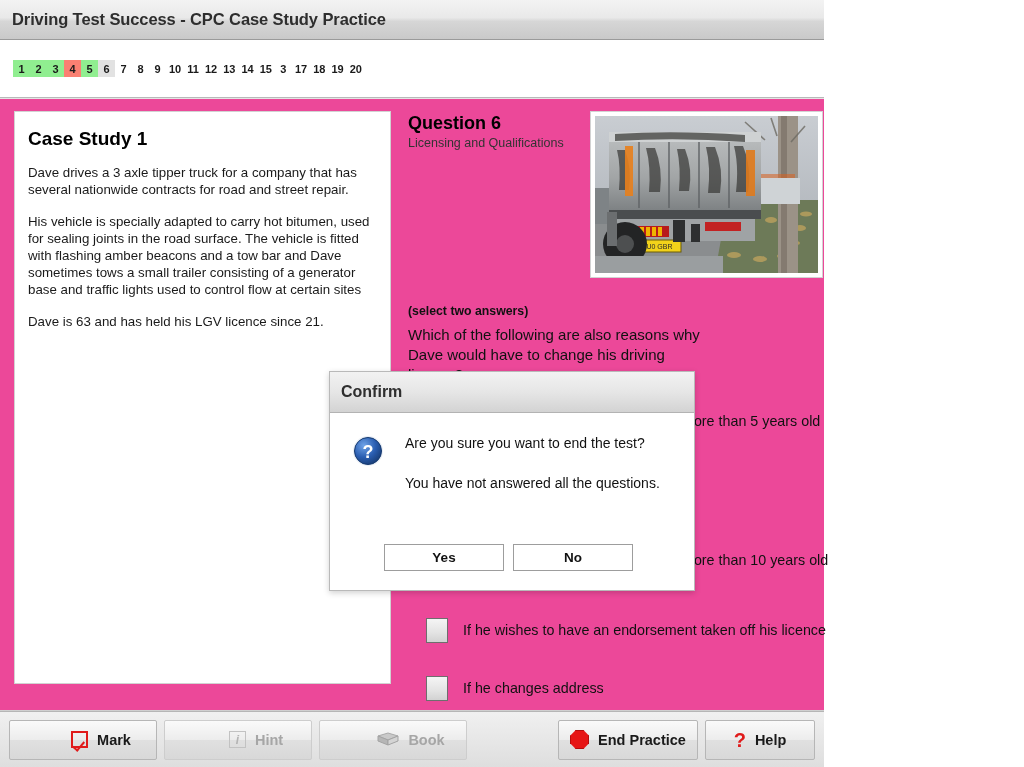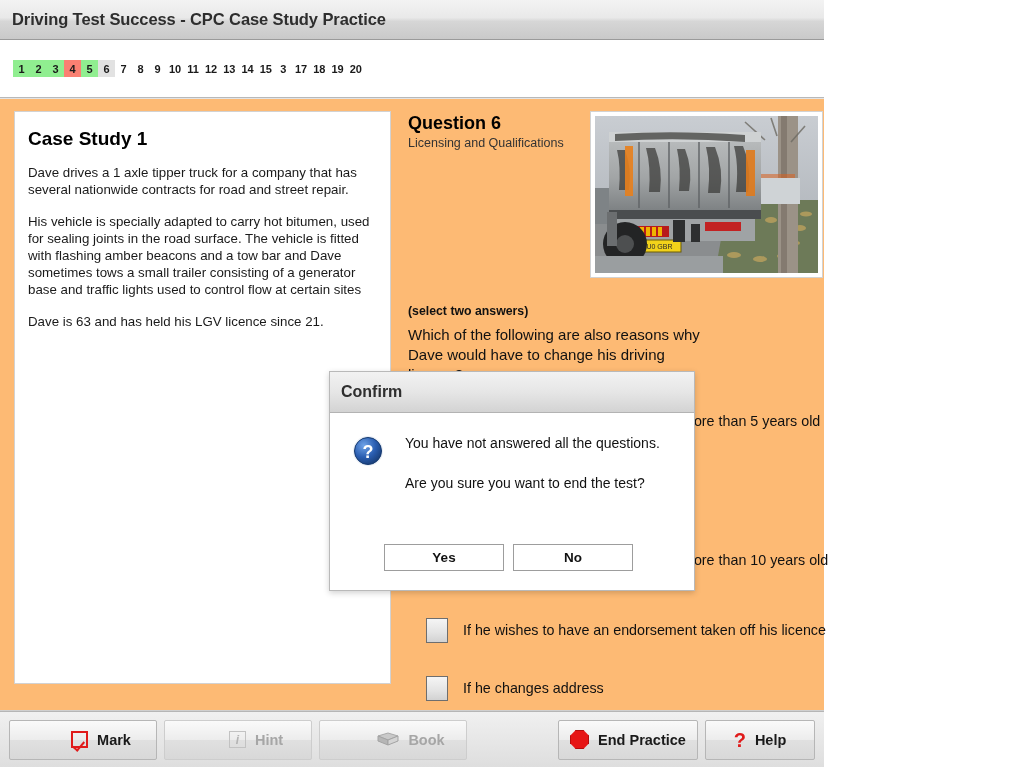--- a/index.html
+++ b/index.html
@@ -62,21 +62,21 @@
     background: transparent;
   }
   .num.correct { background: #90ee90; }
   .num.wrong   { background: #fa8072; }
   .num.current { background: #e2e2e2; }
 
   
   .content {
     flex: 1 1 auto;
     position: relative;
-    background: #fdba74;
+    background: #ec4899;
     border-top: 1px solid #e4e4e4;
     padding: 12px 14px 10px 14px;
     display: flex;
     align-items: flex-start;
     gap: 0;
     border-bottom: 1px solid #cfcfcf;
   }
 
   
   .casestudy {
@@ -337,21 +337,21 @@
         <div class="num">18</div>
         <div class="num">19</div>
         <div class="num">20</div>
       </div>
   </div>
 
   <div class="content">
 
     <div class="casestudy">
       <div class="cs-title">Case Study 1</div>
-      <p class="cs-para">Dave drives a 1 axle tipper truck for a company that has several nationwide contracts for road and street repair.</p>
+      <p class="cs-para">Dave drives a 3 axle tipper truck for a company that has several nationwide contracts for road and street repair.</p>
       <p class="cs-para">His vehicle is specially adapted to carry hot bitumen, used for sealing joints in the road surface. The vehicle is fitted with flashing amber beacons and a tow bar and Dave sometimes tows a small trailer consisting of a generator base and traffic lights used to control flow at certain sites</p>
       <p class="cs-para">Dave is 63 and has held his LGV licence since 21.</p>
     </div>
 
     <div class="qcol">
       <div class="qhead-row">
         <div class="qhead">
           <div class="q-title">Question 6</div>
           <div class="q-topic">Licensing and Qualifications</div>
         </div>
@@ -469,22 +469,22 @@
                   <stop offset="55%" stop-color="#2a5db0"></stop>
                   <stop offset="100%" stop-color="#17396e"></stop>
                 </radialGradient>
               </defs>
               <circle cx="16" cy="16" r="15" fill="#e9eef5"></circle>
               <circle cx="16" cy="16" r="13.5" fill="url(#qg)" stroke="#163a70" stroke-width="1"></circle>
               <text x="16" y="23" font-size="18" font-weight="bold" text-anchor="middle" fill="#ffffff" font-family="sans-serif">?</text>
             </svg>
           </div>
           <div class="dlg-msgs">
+            <p class="dlg-msg">Are you sure you want to end the test?</p>
             <p class="dlg-msg">You have not answered all the questions.</p>
-            <p class="dlg-msg">Are you sure you want to end the test?</p>
           </div>
         </div>
         <div class="dlg-buttons">
           <div class="dlg-btn">Yes</div>
           <div class="dlg-btn">No</div>
         </div>
       </div>
     </div>
 
   </div>

